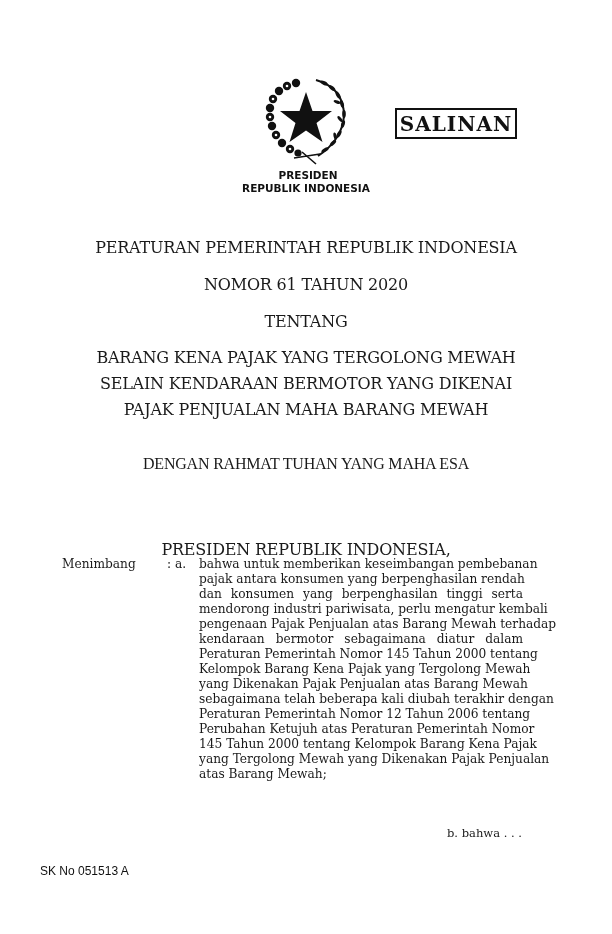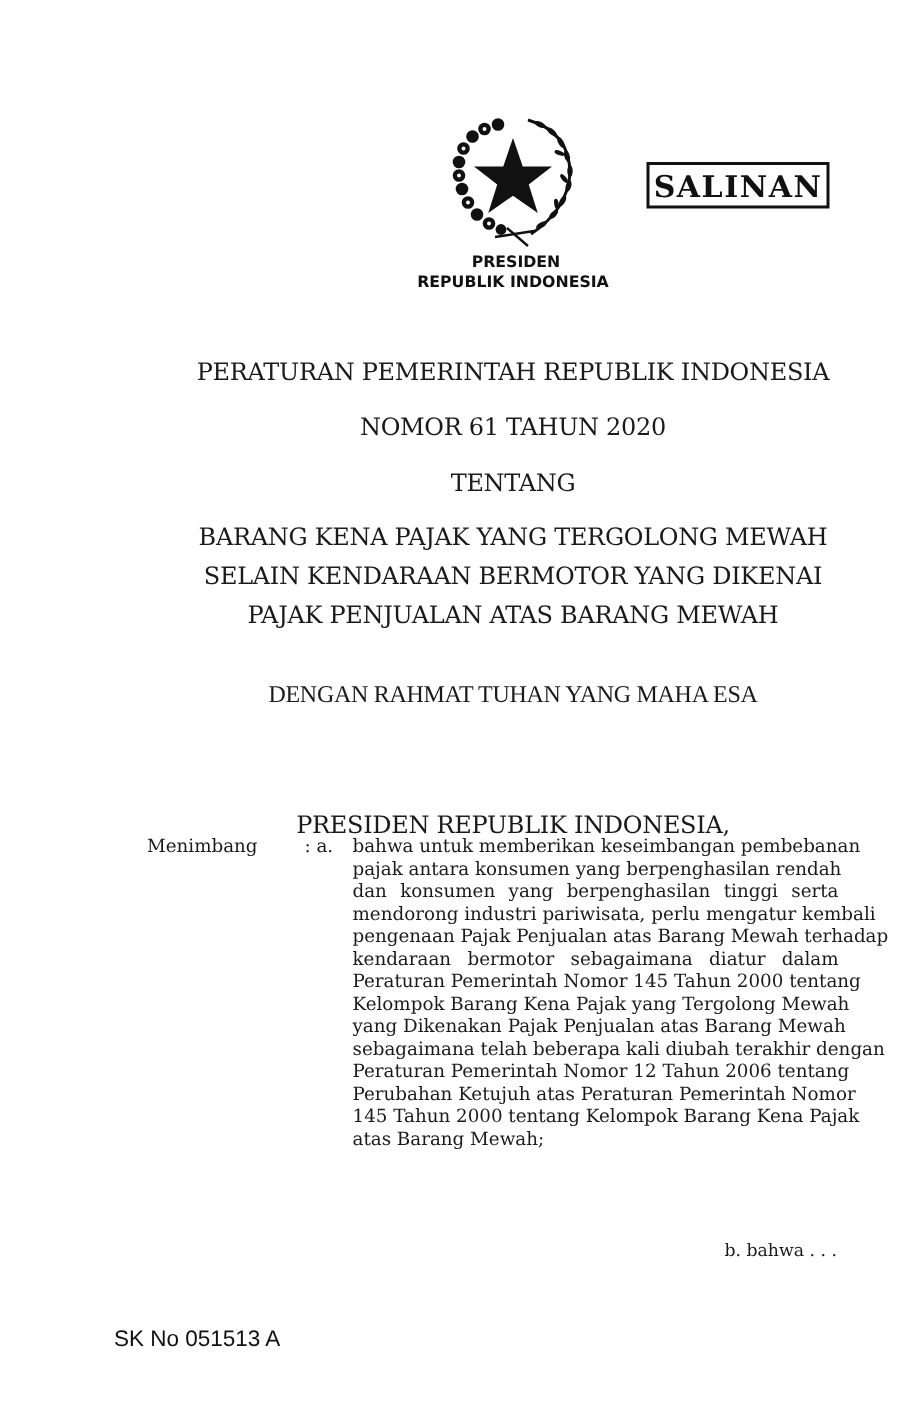--- a/index.html
+++ b/index.html
@@ -1,32 +1,32 @@
 <!DOCTYPE html>
 <html><head>
 <meta charset="utf-8">
 <style>
   html, body { margin:0; padding:0; background:#ffffff; }
   body { width:612px; height:934px; position:relative; overflow:hidden; font-family:"DejaVu Serif", "Liberation Serif", serif; color:#1a1a1a; }
-  .abs { position:absolute;margin-left:36px; }
+  .abs { position:absolute; }
   .emblem { left:256px; left:258px; top:74px; width:96px; height:92px; }
   .salinan-box { left:395px; top:108px; width:118px; height:27px; border:2.5px solid #111; box-sizing:content-box; display:flex; align-items:center; justify-content:center; }
   .salinan-text { font-family:"DejaVu Serif", serif; font-weight:bold; font-size:20px; letter-spacing:1px; color:#111; }
   .pres-line { left:0; width:612px; text-align:center; font-family:"DejaVu Sans", sans-serif; font-weight:bold; font-size:10.5px; color:#111; }
   .pres1 { top:169px; padding-left:2px; }
   .pres2 { top:182px; }
   .title-line { left:0; width:612px; text-align:center; font-size:16px; letter-spacing:-0.2px; color:#1a1a1a; }
   .body { font-size:12.2px; color:#1a1a1a; }
   .label { left:62px; top:557px; }
   .colon { left:167px; top:557px; }
   .para { left:199px; top:557px; width:324px; line-height:15px; text-align:justify; }
   .para .ln { display:block; text-align:justify; text-align-last:justify; height:15px; white-space:nowrap; }
   .para .ln.last { text-align-last:left; }
   .next { left:447px; top:826px; font-size:11.5px; }
-  .sk { left:40px; top:884px; font-family:"Liberation Sans", sans-serif; font-size:15px; color:#111; }
+  .sk { left:40px; top:864px; font-family:"Liberation Sans", sans-serif; font-size:12px; color:#111; }
 </style>
 </head>
 <body>
 
 <div class="abs emblem">
   <svg width="96" height="92" viewBox="0 0 96 92">
 
     <g fill="#111">
       <circle cx="38" cy="9" r="4.2"></circle>
       <circle cx="29" cy="12" r="4.2"></circle>
@@ -77,38 +77,39 @@
 </div>
 
 <div class="abs pres-line pres1">PRESIDEN</div>
 <div class="abs pres-line pres2">REPUBLIK INDONESIA</div>
 
 <div class="abs title-line" style="top:238px;">PERATURAN PEMERINTAH REPUBLIK INDONESIA</div>
 <div class="abs title-line" style="top:275px;">NOMOR 61 TAHUN 2020</div>
 <div class="abs title-line" style="top:312px;">TENTANG</div>
 <div class="abs title-line" style="top:348px;">BARANG KENA PAJAK YANG TERGOLONG MEWAH</div>
 <div class="abs title-line" style="top:374px;">SELAIN KENDARAAN BERMOTOR YANG DIKENAI</div>
-<div class="abs title-line" style="top:400px;">PAJAK PENJUALAN ATAS BARANG MEWAH</div>
+<div class="abs title-line" style="top:400px;">PAJAK PENJUALAN MAHA BARANG MEWAH</div>
 <div class="abs title-line" style="top:455px;font-family:Liberation Serif, serif;">DENGAN RAHMAT TUHAN YANG MAHA ESA</div>
 <div class="abs title-line" style="top:540px;">PRESIDEN REPUBLIK INDONESIA,</div>
 
 <div class="abs body label">Menimbang</div>
 <div class="abs body colon">: a.</div>
 <div class="abs body para">
   <span class="ln">bahwa untuk memberikan keseimbangan pembebanan</span>
   <span class="ln">pajak antara konsumen yang berpenghasilan rendah</span>
   <span class="ln">dan konsumen yang berpenghasilan tinggi serta</span>
   <span class="ln">mendorong industri pariwisata, perlu mengatur kembali</span>
   <span class="ln">pengenaan Pajak Penjualan atas Barang Mewah terhadap</span>
   <span class="ln">kendaraan bermotor sebagaimana diatur dalam</span>
   <span class="ln">Peraturan Pemerintah Nomor 145 Tahun 2000 tentang</span>
   <span class="ln">Kelompok Barang Kena Pajak yang Tergolong Mewah</span>
   <span class="ln">yang Dikenakan Pajak Penjualan atas Barang Mewah</span>
   <span class="ln">sebagaimana telah beberapa kali diubah terakhir dengan</span>
   <span class="ln">Peraturan Pemerintah Nomor 12 Tahun 2006 tentang</span>
   <span class="ln">Perubahan Ketujuh atas Peraturan Pemerintah Nomor</span>
   <span class="ln">145 Tahun 2000 tentang Kelompok Barang Kena Pajak</span>
+  <span class="ln">yang Tergolong Mewah yang Dikenakan Pajak Penjualan</span>
   <span class="ln last">atas Barang Mewah;</span>
 </div>
 
 <div class="abs body next">b. bahwa . . .</div>
 
 <div class="abs sk">SK No 051513 A</div>
 
 </body></html>

